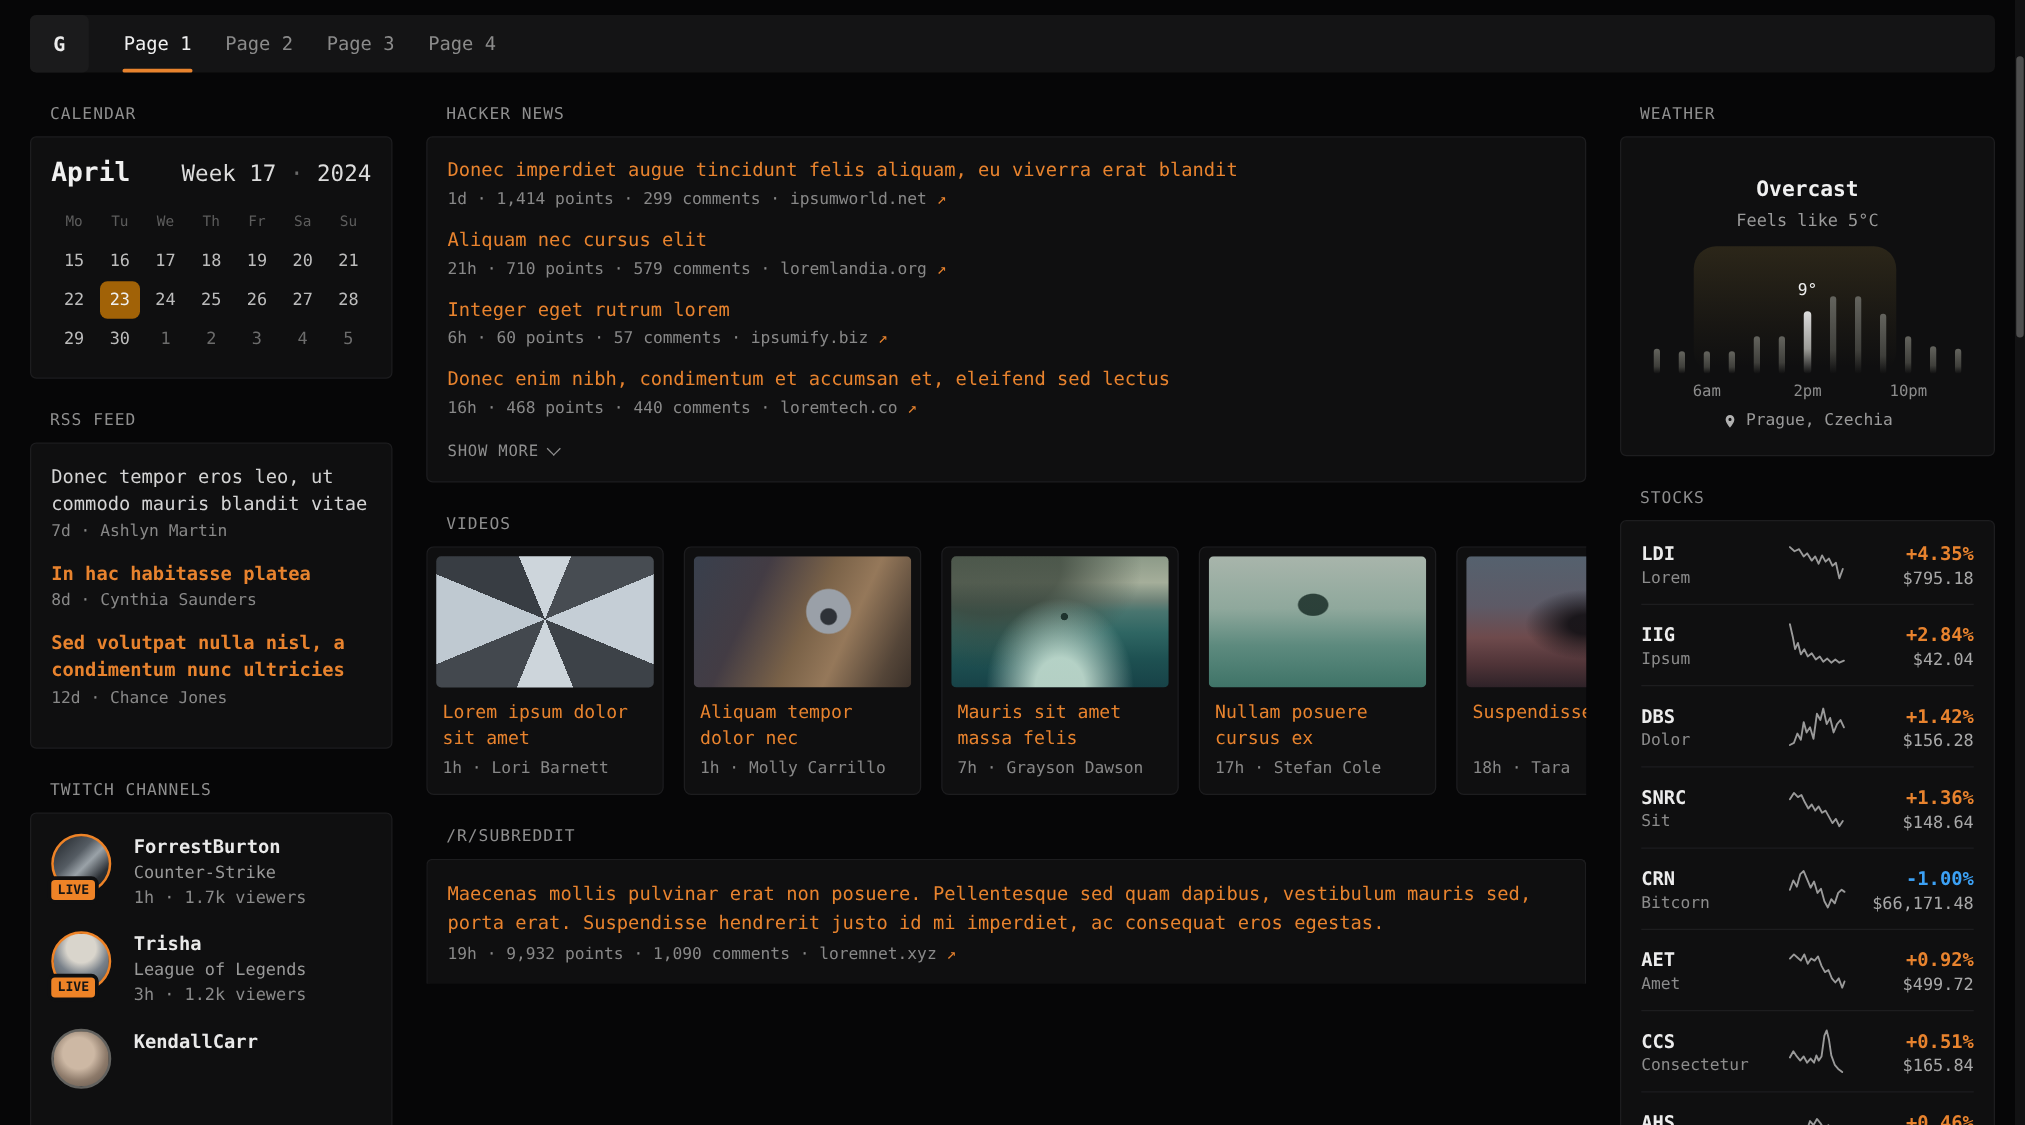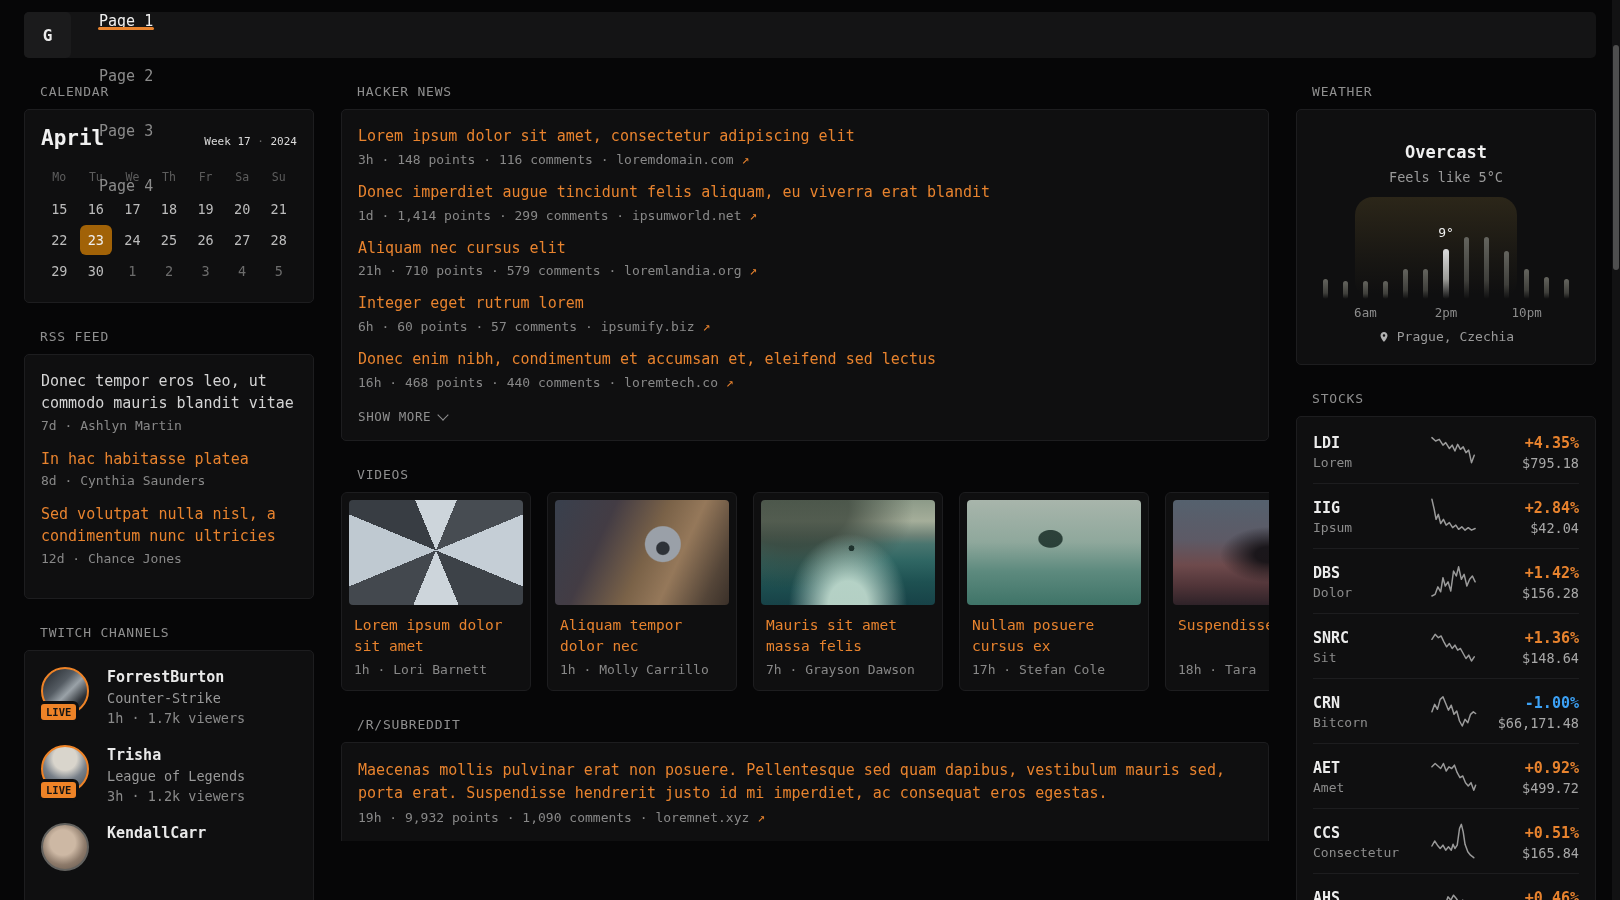--- a/index.html
+++ b/index.html
@@ -6,42 +6,42 @@
   body{
     width:1620px;height:900px;overflow:hidden;position:relative;
     background:#060607;color:#d6d6d6;
     font-family:"DejaVu Sans Mono","Liberation Mono",monospace;
     font-size:14px;
   }
   
   .nav{margin:12px 24px 0;height:46px;background:#141415;border-radius:5px;display:flex;align-items:stretch;}
   .nav-logo{width:47px;background:#1b1b1c;border-radius:5px;display:flex;align-items:center;justify-content:center;
     color:#ececec;font-size:16px;font-weight:bold;}
-  .nav-tabs{display:flex;margin-left:27px;gap:37px;flex-direction:column;}
+  .nav-tabs{display:flex;margin-left:27px;gap:25px;}
   .nav-tab{position:relative;display:flex;align-items:center;padding:0 1px;color:#8b8b8b;font-size:15px;cursor:pointer;}
   .nav-tab[data-active="true"]{color:#f0f0f0;}
   .nav-tab[data-active="true"]::after{content:"";position:absolute;left:0;right:0;bottom:0;height:3px;background:#e8832e;border-radius:2px;}
   
   .grid{display:grid;grid-template-columns:290px 928px 300px;column-gap:27px;margin:0 24px;align-items:start;}
   .widget-label{margin:26px 0 10px 16px;font-size:13px;letter-spacing:.8px;color:#8f8f8f;white-space:nowrap;}
   .card{background:#0f0f10;border:1px solid #1d1d1f;border-radius:5px;padding:16px;}
   
   .cal-head{display:flex;justify-content:space-between;align-items:baseline;margin-bottom:14px;}
   .cal-month{font-size:21px;font-weight:bold;color:#f0f0f0;}
-  .cal-week{font-size:11px;color:#dcdcdc;}
+  .cal-week{font-size:18px;color:#dcdcdc;}
   .cal-week .dim{color:#6a6a6a;}
   .cal-grid{display:grid;grid-template-columns:repeat(7,1fr);row-gap:1px;text-align:center;}
   .cal-dow{font-size:11.5px;color:#5d5d5d;padding:6px 0 10px;}
   .cal-cell{font-size:13.5px;color:#bcbcbc;height:30px;line-height:30px;border-radius:6px;margin:0 2px;}
   .cal-cell[data-state="muted"]{color:#6c6c6c;}
   .cal-cell[data-state="selected"]{background:#a16207;color:#efefef;}
   
   .feed-item{margin-bottom:16px;}
   .feed-title{font-size:15px;line-height:1.45;color:#d4d4d4;cursor:pointer;}
-  .feed-item[data-hl="true"] .feed-title{color:#e8832e;}
+  .feed-item[data-hl="true"] .feed-title{color:#e8832e;font-weight:bold;}
   .feed-meta{font-size:13px;color:#888;margin-top:3px;}
   .hn-item{margin-bottom:15px;}
   .hn-title{font-size:15px;line-height:1.45;color:#e8832e;cursor:pointer;}
   .hn-meta{font-size:13px;color:#888;margin-top:4px;}
   .link-arrow{color:#e8832e;}
   .show-more{display:inline-flex;align-items:center;font-size:12.5px;letter-spacing:.6px;color:#8f8f8f;cursor:pointer;margin-top:4px;}
   .chev{width:7px;height:7px;border-right:1.5px solid #8f8f8f;border-bottom:1.5px solid #8f8f8f;transform:rotate(45deg);display:inline-block;margin-left:8px;margin-bottom:3px;}
   
   .tw-row{display:flex;gap:16px;margin-bottom:18px;cursor:pointer;}
   .tw-avatar-wrap{position:relative;width:50px;height:54px;flex:none;}
@@ -242,27 +242,20 @@
           </div>
         </div>
       </div>
   </section>
 
   <section>
     <div class="widget-label">HACKER NEWS</div>
     <div class="card">
       <div>
 
-      <div class="hn-item">
-            <div class="hn-title">Lorem ipsum dolor sit amet, consectetur adipiscing elit</div>
-            <div class="hn-meta">
-              <span>3h · 148 points · 116 comments · loremdomain.com</span>
-              <span class="link-arrow">↗</span>
-            </div>
-          </div>
           <div class="hn-item">
             <div class="hn-title">Donec imperdiet augue tincidunt felis aliquam, eu viverra erat blandit</div>
             <div class="hn-meta">
               <span>1d · 1,414 points · 299 comments · ipsumworld.net</span>
               <span class="link-arrow">↗</span>
             </div>
           </div>
           <div class="hn-item">
             <div class="hn-title">Aliquam nec cursus elit</div>
             <div class="hn-meta">

